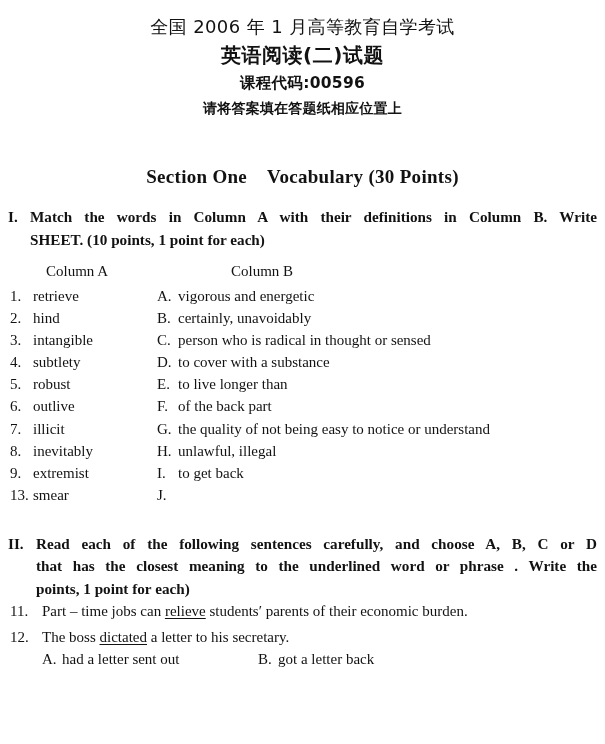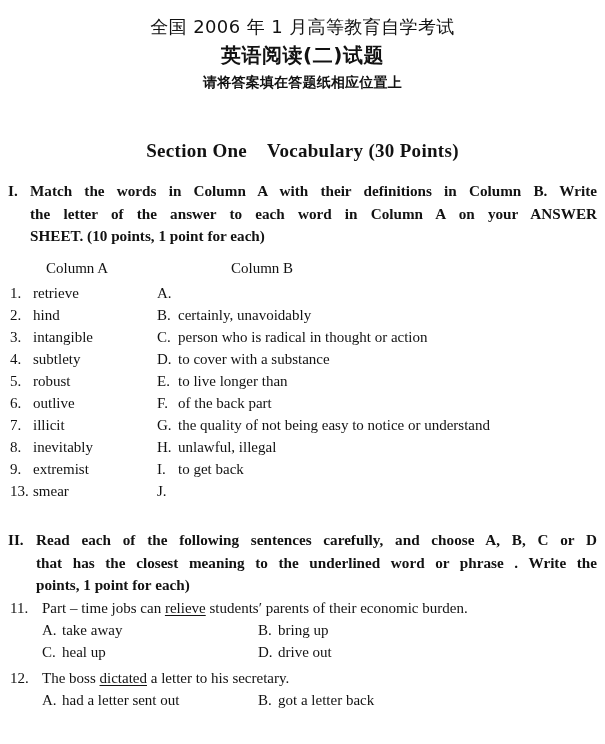--- a/index.html
+++ b/index.html
@@ -214,59 +214,60 @@
   .q12 { margin-top: 4px; }
 </style>
 </head>
 <body>
 
 <div class="page">
 
   <div class="header">
     <div class="hdr-line1">全国 2006 年 1 月高等教育自学考试</div>
     <div class="hdr-line2">英语阅读(二)试题</div>
+    <div class="hdr-line3">课程代码:00596</div>
     <div class="hdr-line4">请将答案填在答题纸相应位置上</div>
   </div>
 
   <div class="section-title">
     <span>Section One</span><span class="st-gap"></span><span>Vocabulary</span> <span>(30 Points)</span>
   </div>
 
   <div class="instruction" id="instruction-1">
     <span class="numeral">I.</span>
     <span class="just-line">Match the words in Column A with their definitions in Column B.  Write</span>
-    <span class="just-line">the letter of the answer to each word in Column A on your ANSWER</span>
     <span class="last-line">SHEET.  (10 points, 1 point for each)</span>
   </div>
 
   <div class="match-block">
     <div class="col-headers">
       <span class="col-head-a">Column A</span>
       <span class="col-head-b">Column B</span>
     </div>
     <div class="match-rows">
 
       <div class="match-row">
         <span class="m-num">1.</span>
         <span class="m-word">retrieve</span>
         <span class="m-letter">A.</span>
+        <span class="m-def">vigorous and energetic</span>
       </div>
 
       <div class="match-row">
         <span class="m-num">2.</span>
         <span class="m-word">hind</span>
         <span class="m-letter">B.</span>
         <span class="m-def">certainly, unavoidably</span>
       </div>
 
       <div class="match-row">
         <span class="m-num">3.</span>
         <span class="m-word">intangible</span>
         <span class="m-letter">C.</span>
-        <span class="m-def">person who is radical in thought or action</span>
+        <span class="m-def">person who is radical in thought or sensed</span>
       </div>
 
       <div class="match-row">
         <span class="m-num">4.</span>
         <span class="m-word">subtlety</span>
         <span class="m-letter">D.</span>
         <span class="m-def">to cover with a substance</span>
       </div>
 
       <div class="match-row">
@@ -318,30 +319,20 @@
     <span class="just-line">Read each of the following sentences carefully, and choose A, B, C or D</span>
     <span class="just-line">that has the closest meaning to the underlined word or phrase .  Write the</span>
     <span class="last-line">points, 1 point for each)</span>
   </div>
 
   <div class="mc-block q11">
     <div class="mc-question">
       <span class="q-num">11.</span>
       <span class="q-text"><span>Part – time jobs can </span><u>relieve</u><span> students′ parents of their economic burden.</span></span>
     </div>
-    <div class="mc-options">
-      <div class="mc-opt-row">
-        <span class="opt-left"><span class="opt-letter">A.</span><span>take away</span></span>
-        <span class="opt-right"><span class="opt-letter">B.</span><span>bring up</span></span>
-      </div>
-      <div class="mc-opt-row">
-        <span class="opt-left"><span class="opt-letter">C.</span><span>heal up</span></span>
-        <span class="opt-right"><span class="opt-letter">D.</span><span>drive out</span></span>
-      </div>
-    </div>
   </div>
 
   <div class="mc-block q12">
     <div class="mc-question">
       <span class="q-num">12.</span>
       <span class="q-text"><span>The boss </span><u>dictated</u><span> a letter to his secretary.</span></span>
     </div>
     <div class="mc-options">
       <div class="mc-opt-row">
         <span class="opt-left"><span class="opt-letter">A.</span><span>had a letter sent out</span></span>

